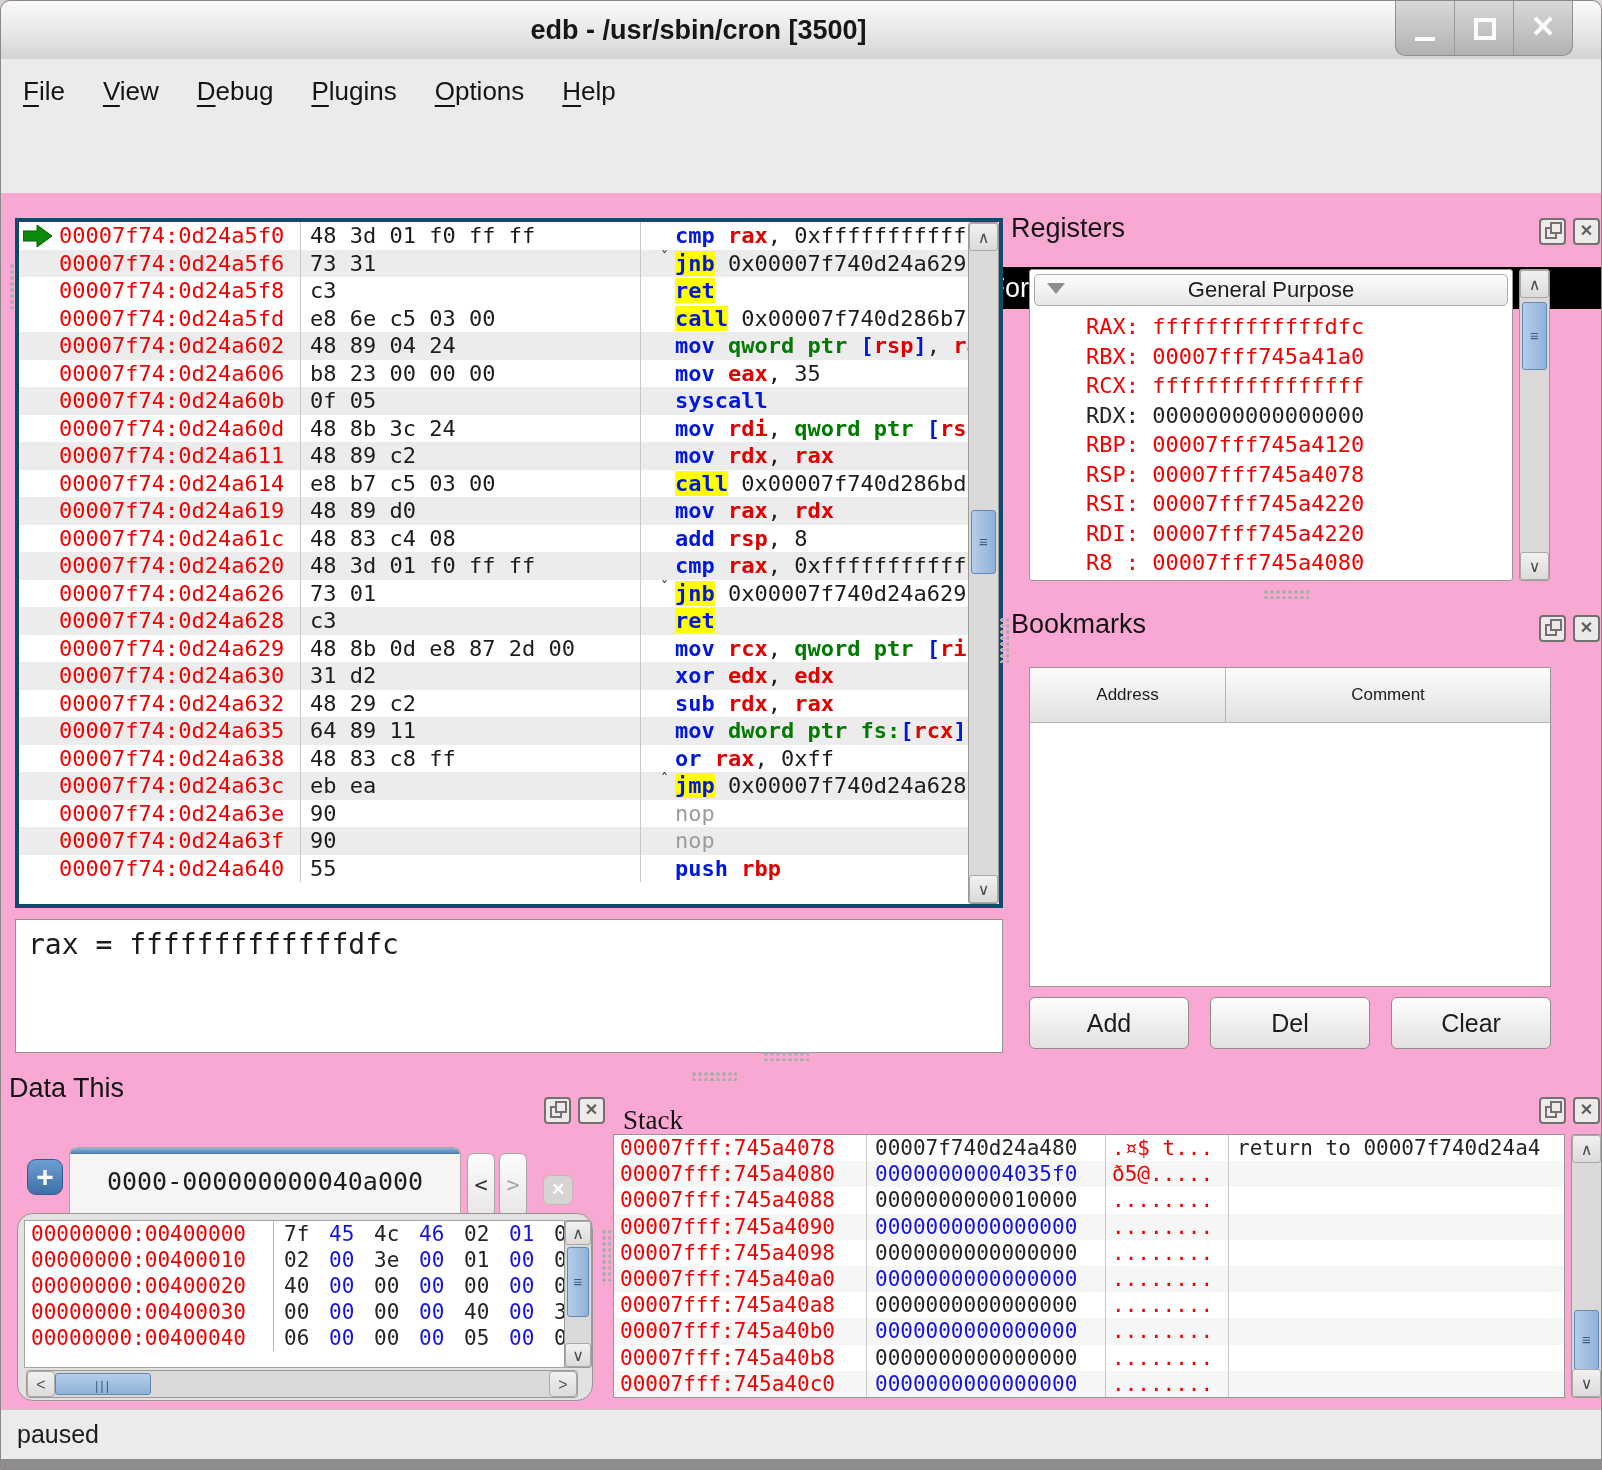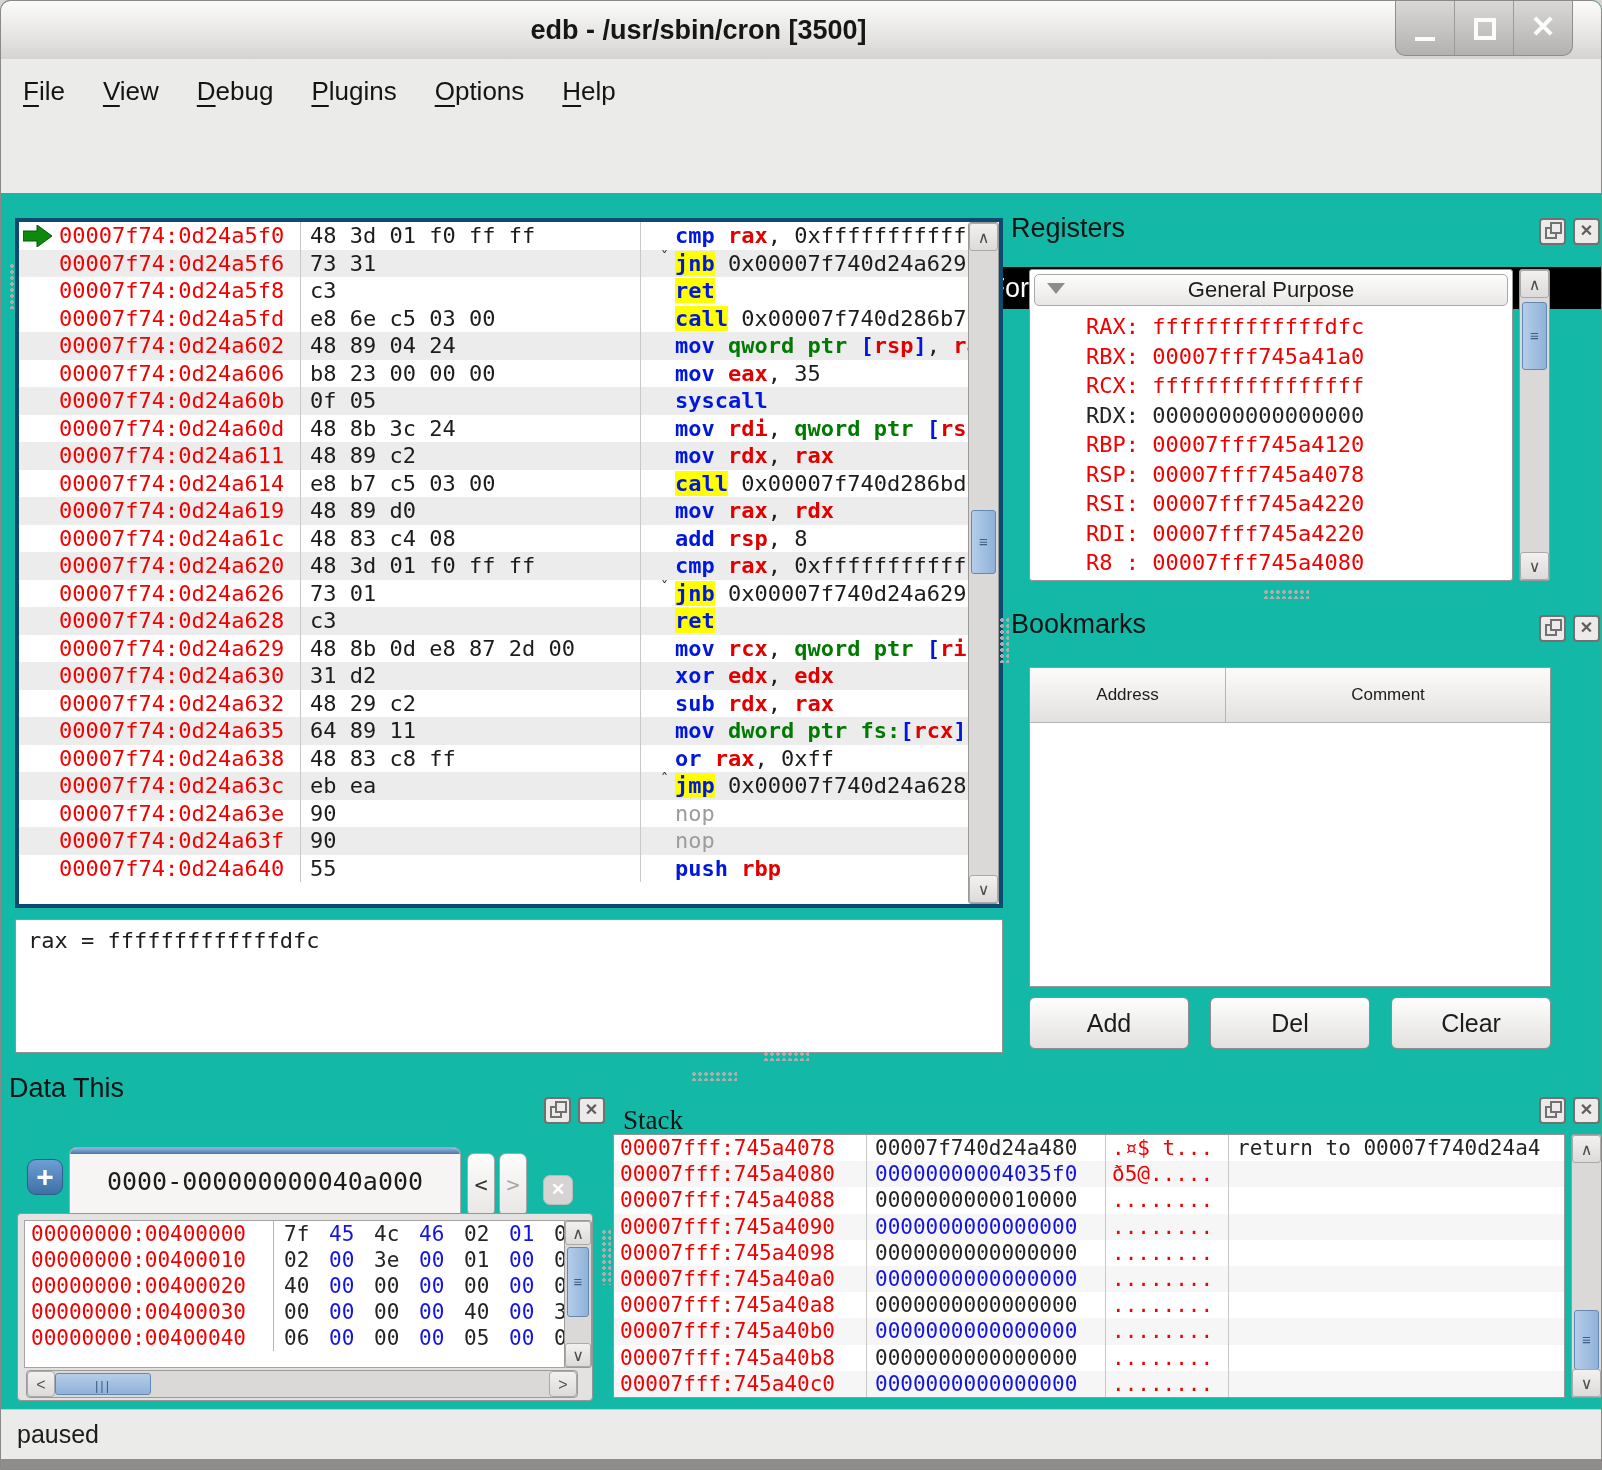--- a/index.html
+++ b/index.html
@@ -1,16 +1,16 @@
 <!DOCTYPE html>
 <html><head>
 <meta charset="utf-8">
 <style>
   html,body{margin:0;padding:0;background:#d7d6d4;}
-  .window{position:relative;width:1602px;height:1470px;background:#14b8a6;
+  .window{position:relative;width:1602px;height:1470px;background:#f9a8d4;
     font-family:"Liberation Sans",sans-serif;overflow:hidden;
     border:1px solid #8a8988;border-radius:10px 10px 0 0;box-sizing:border-box;}
   .abs{position:absolute;}
   .mono{font-family:"DejaVu Sans Mono",monospace;}
 
   
   .titlebar{left:0;top:0;width:1602px;height:58px;
     background:linear-gradient(#fbfbfa,#e2e1df 70%,#d4d3d1);
     border-bottom:1px solid #b6b5b3;border-radius:9px 9px 0 0;}
   .title-text{left:0;top:0;width:1395px;height:58px;line-height:58px;text-align:center;
@@ -89,21 +89,21 @@
   .tk-mny{color:#0018dd;font-weight:bold;background:#ffff00;}
   .tk-reg{color:#e00000;font-weight:bold;}
   .tk-ptr{color:#007a00;font-weight:bold;}
   .tk-br{color:#0018dd;font-weight:bold;}
   .tk-gr{color:#9c9c9c;}
   .tk-t{color:#1c1c1c;}
   .cur-arrow{position:absolute;left:4px;top:3px;}
 
   
   .exprbox{left:14px;top:918px;width:988px;height:134px;background:#fff;
-    border:1px solid #949392;box-sizing:border-box;font-size:22px;color:#1c1c1c;
+    border:1px solid #949392;box-sizing:border-box;font-size:28px;color:#1c1c1c;
     padding:8px 12px;white-space:pre;}
 
   
   .reg-group{left:1028px;top:268px;width:484px;height:312px;background:#fff;
     border:1px solid #979695;border-radius:3px;box-sizing:border-box;}
   .reg-header{position:absolute;left:4px;top:4px;right:4px;height:32px;
     background:linear-gradient(#fdfdfc,#e8e7e5);border:1px solid #aaa9a7;border-radius:5px;
     box-sizing:border-box;text-align:center;font-size:22px;line-height:30px;color:#1c1c1c;}
   .reg-tri{position:absolute;left:12px;top:8px;width:0;height:0;
     border-left:9px solid transparent;border-right:9px solid transparent;
@@ -136,21 +136,21 @@
   .ddtab .blue{height:6px;background:linear-gradient(#8fb3dd,#4a77a8);}
   .ddtab .lbl{font-size:25px;color:#1c1c1c;text-align:center;line-height:56px;
     font-family:"DejaVu Sans Mono",monospace;}
   .tab-ar{top:1152px;width:28px;height:64px;background:linear-gradient(#fcfcfb,#e8e7e5);
     border:1px solid #a8a7a5;border-radius:7px;box-sizing:border-box;text-align:center;
     line-height:62px;font-size:22px;font-family:"DejaVu Sans Mono",monospace;}
   .tab-x{left:542px;top:1174px;width:30px;height:30px;background:#d5d4d2;
     border:1px solid #bcbbb9;border-radius:7px;color:#fff;font-weight:bold;font-size:17px;
     text-align:center;line-height:28px;box-sizing:border-box;}
   .dump-frame{left:16px;top:1212px;width:576px;height:188px;background:#e3e2e0;
-    border:1px solid #979695;border-radius:4px;box-sizing:border-box;}
+    border:1px solid #979695;border-radius:16px;box-sizing:border-box;}
   .hexbox{position:absolute;left:6px;top:6px;width:541px;height:148px;background:#fff;
     border:1px solid #a5a4a2;box-sizing:border-box;overflow:hidden;}
   .hrow{display:flex;height:26px;line-height:26px;font-size:21px;white-space:pre;
     font-family:"DejaVu Sans Mono",monospace;}
   .h-addr{width:248px;flex:none;color:#ee0202;padding-left:6px;box-sizing:border-box;}
   .h-bytes{flex:1;border-left:1px solid #b8b7b5;padding-left:10px;overflow:hidden;}
   .db{display:inline-block;width:45px;}
   .b0{color:#242424;} .b1{color:#1414e0;}
 
   

